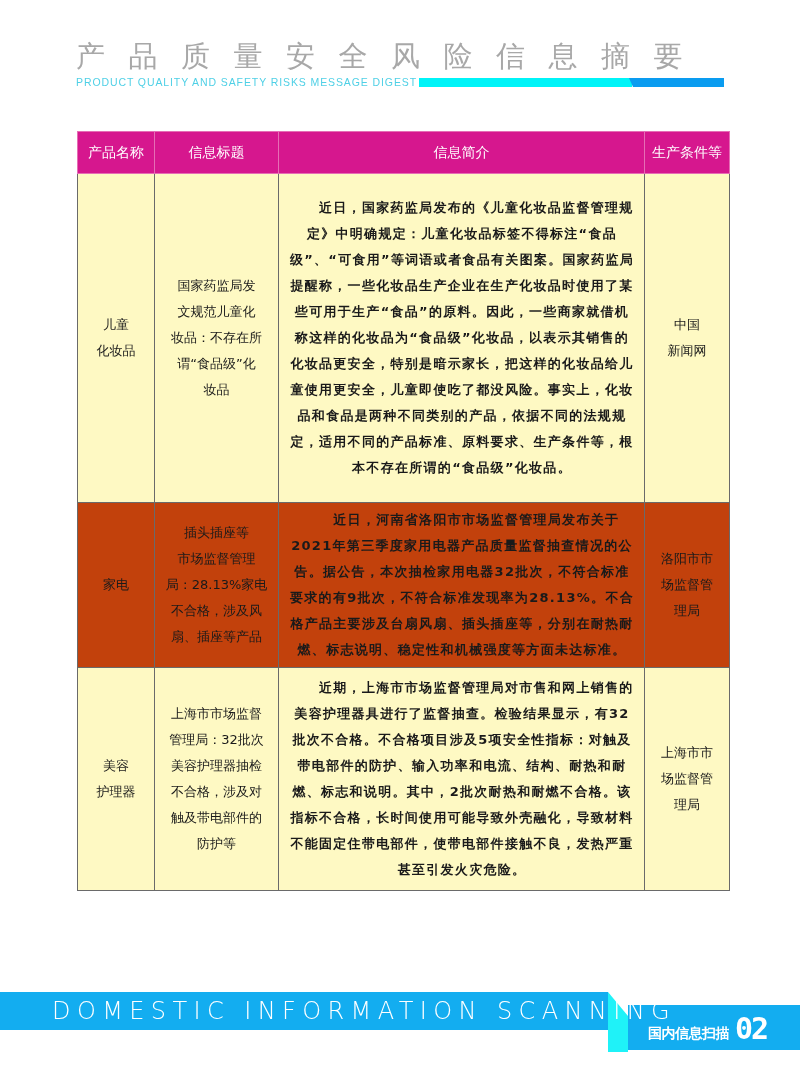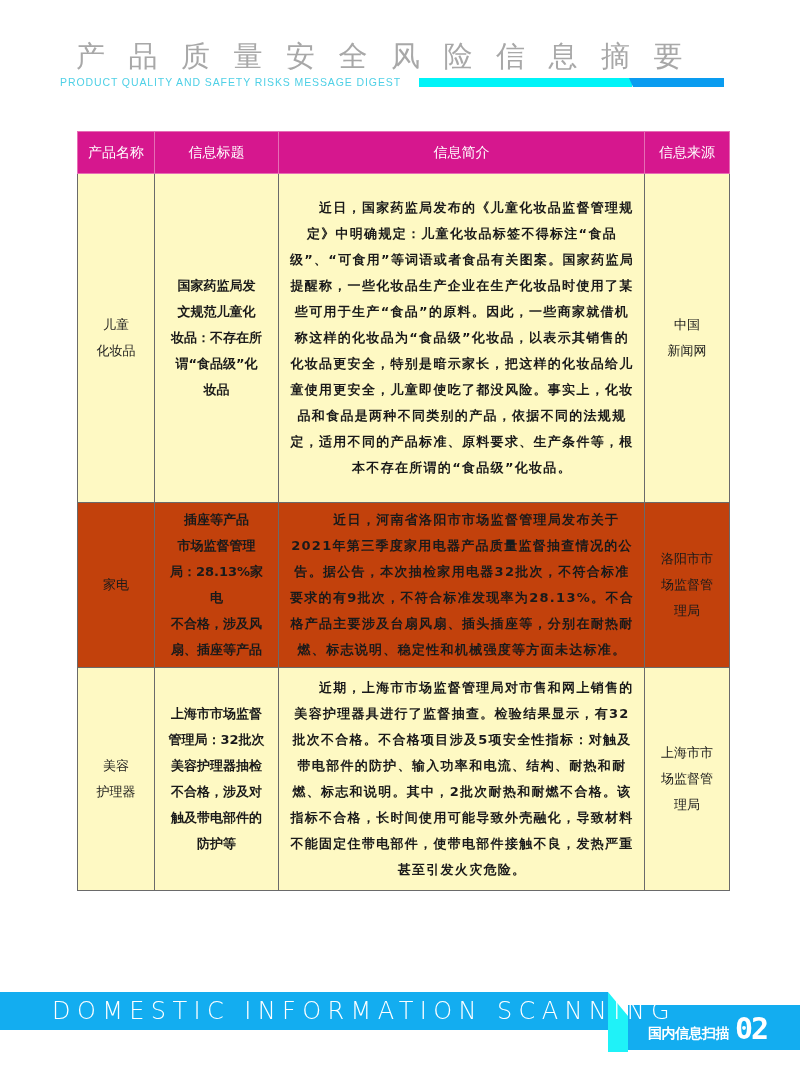--- a/index.html
+++ b/index.html
@@ -9,21 +9,21 @@
     font-family:"DejaVu Sans", "Liberation Sans", sans-serif;
     color:#1a1a1a;
   }
   .hdr-title {
     position:absolute; left:76px; top:36px; width:660px;
     font-size:29px; color:#a8a8a8; letter-spacing:23.5px;
     font-weight:300; white-space:nowrap; line-height:40px;
     font-family:"DejaVu Sans", sans-serif;
   }
   .hdr-sub {
-    position:absolute; left:60px; top:76px;
+    position:absolute; left:76px; top:76px;
     font-size:10.5px; color:#4fd0e6; letter-spacing:0.9px;
     white-space:nowrap; font-family:"Liberation Sans", sans-serif;
   }
   .hdr-bar-cyan {
     position:absolute; left:419px; top:78px; width:213px; height:9px;
     background:#00f4f8;
     clip-path:polygon(0 0,100% 0,calc(100% - 0px) 0,100% 100%,0 100%);
   }
   .hdr-bar-blue {
     position:absolute; left:629px; top:78px; width:95px; height:9px;
@@ -40,21 +40,21 @@
     font-size:14px; height:33px; border:1px solid #e66db5;
     text-align:center; padding:4px;
   }
   table.main td {
     border:1.5px solid #6a6a6a; font-size:13px; vertical-align:middle;
     text-align:center; line-height:26px;
   }
   tr.pink td { background:#fef9c3; }
   tr.white td { background:#c2410c; }
   td.name { font-size:13.5px; padding:0 8px; }
-  td.title { padding:0 10px; line-height:26.5px;font-weight:bold; }
+  td.title { padding:0 10px; line-height:26.5px; }
   td.summary {
     text-align:justify; padding:4px 8px 4px 9px;
     line-height:26.8px; letter-spacing:1.3px; font-weight:bold;
     font-size:13.2px;
   }
   td.summary .para { text-indent:2.2em; }
   td.source { padding:8px 8px; }
   .footer-band {
     position:absolute; left:0; top:992px; width:608px; height:38px;
     background:#13adf0;
@@ -101,21 +101,21 @@
     <col style="width:77px">
     <col style="width:124px">
     <col style="width:366px">
     <col style="width:85px">
   </colgroup>
   <thead>
     <tr>
       <th>产品名称</th>
       <th>信息标题</th>
       <th>信息简介</th>
-      <th>信息来源</th>
+      <th>生产条件等</th>
     </tr>
   </thead>
   <tbody>
     <tr class="pink" style="height:329px">
       <td class="name">
         <div>儿童</div>
         <div>化妆品</div>
       </td>
       <td class="title">
         <div>国家药监局发</div>
@@ -130,21 +130,21 @@
       <td class="source">
         <div>中国</div>
         <div>新闻网</div>
       </td>
     </tr>
     <tr class="white" style="height:163px">
       <td class="name">
         <div>家电</div>
       </td>
       <td class="title">
-        <div>插座等产品</div>
+        <div>插头插座等</div>
         <div>市场监督管理</div>
         <div>局：28.13%家电</div>
         <div>不合格，涉及风</div>
         <div>扇、插座等产品</div>
       </td>
       <td class="summary">
         <div class="para">近日，河南省洛阳市市场监督管理局发布关于2021年第三季度家用电器产品质量监督抽查情况的公告。据公告，本次抽检家用电器32批次，不符合标准要求的有9批次，不符合标准发现率为28.13%。不合格产品主要涉及台扇风扇、插头插座等，分别在耐热耐燃、标志说明、稳定性和机械强度等方面未达标准。</div>
       </td>
       <td class="source">
         <div>洛阳市市</div>

